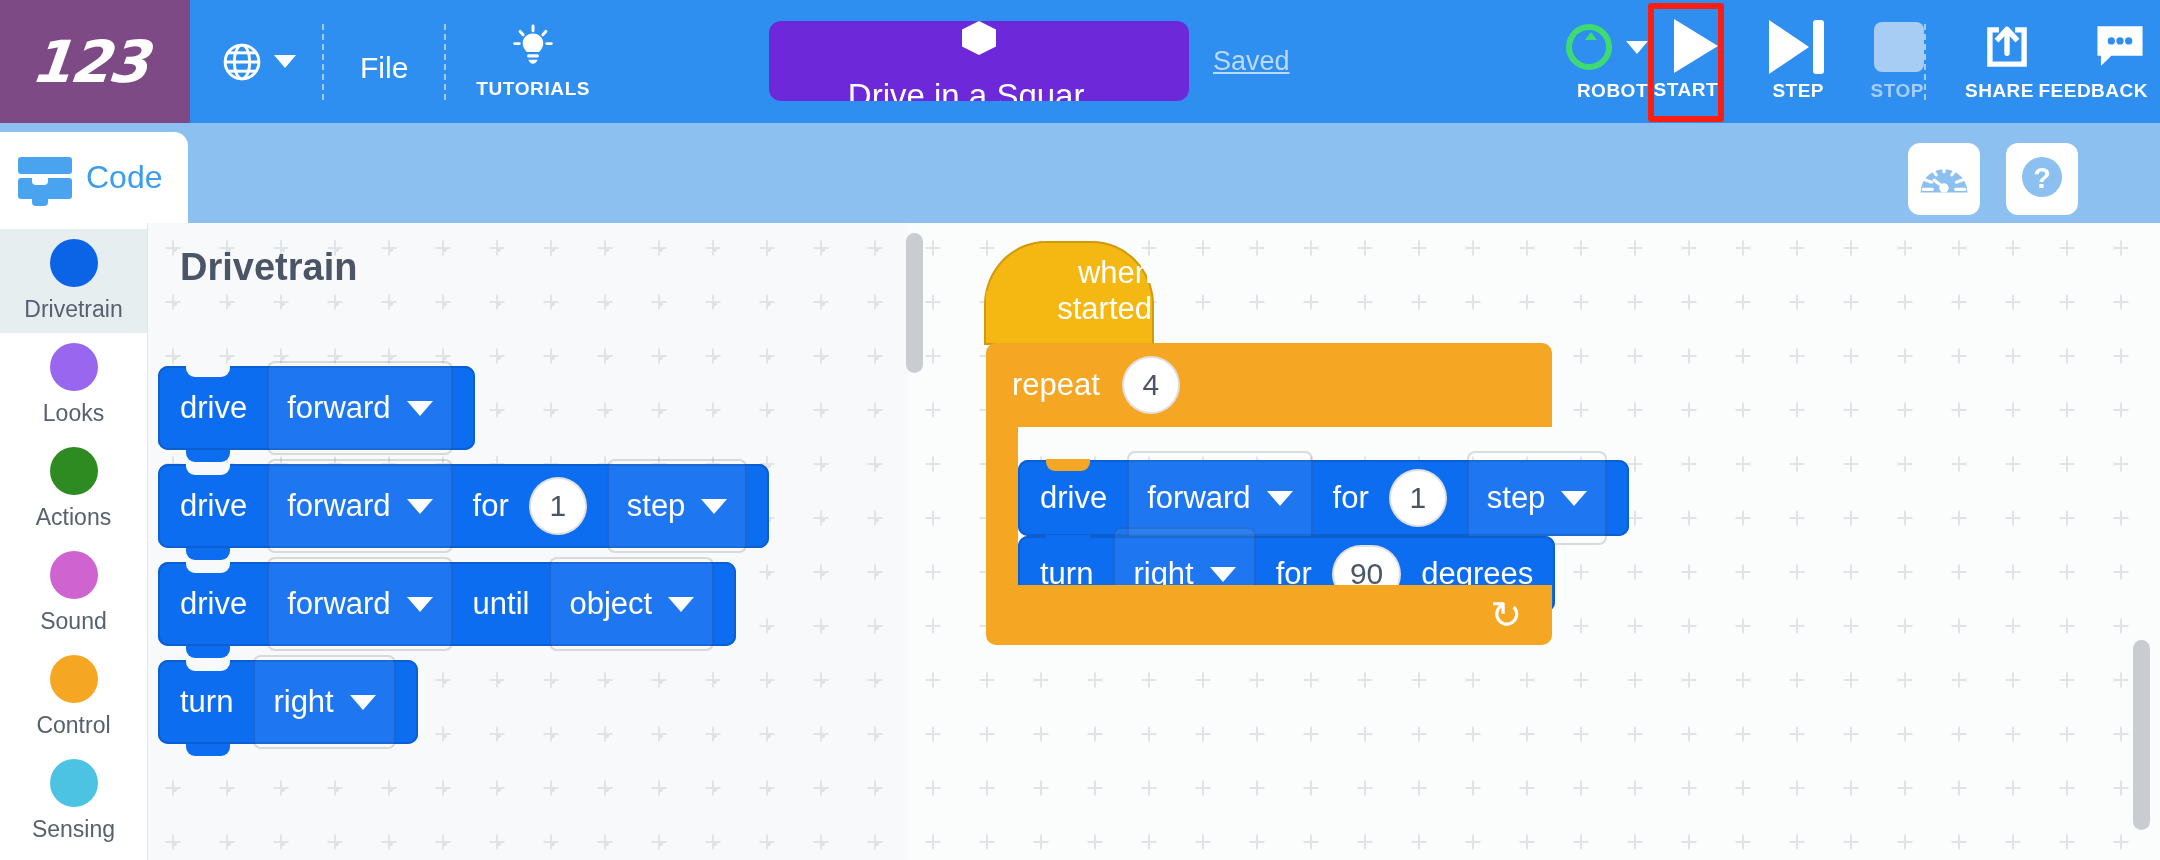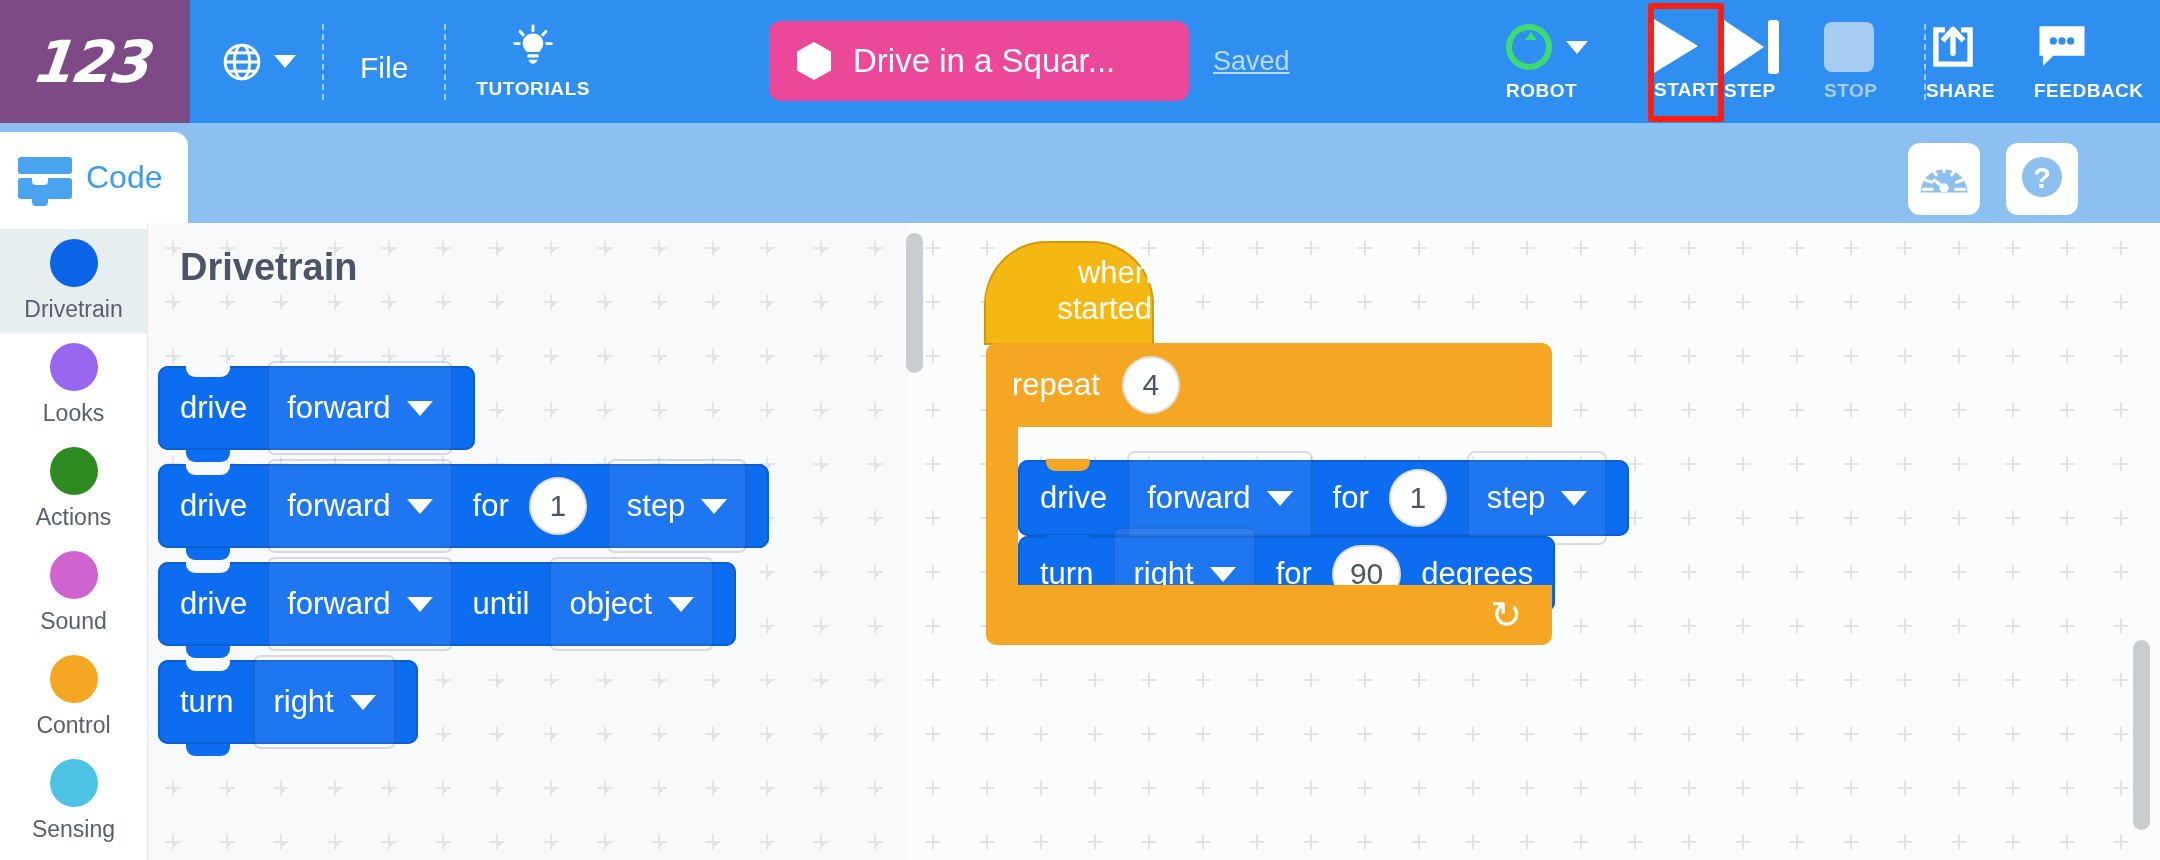--- a/index.html
+++ b/index.html
@@ -49,22 +49,22 @@
   .tutorials-btn {
     display: flex; flex-direction: column; align-items: center; justify-content: center;
     padding: 0 30px; height: 123px; gap: 4px; color: #fff;
   }
   .tutorials-btn .label { font-size: 19px; font-weight: 700; letter-spacing: .6px; }
 
   
   .title-chip {
     position: absolute; left: 769px; top: 21px;
     height: 80px; width: 420px;
-    background: #ec4899; border-radius: 12px;
-    display: flex; align-items: center; gap: 22px; padding: 0 28px;
+    background: #6d28d9; border-radius: 12px;
+    display: flex; align-items: center; gap: 22px; padding: 0 28px; flex-direction: column;
   }
   .hexagon {
     width: 34px; height: 38px; background: #ffffff;
     clip-path: polygon(50% 0%, 100% 25%, 100% 75%, 50% 100%, 0% 75%, 0% 25%);
     flex: 0 0 34px;
   }
   .title-text {
     color: #ffffff; font-size: 33px; white-space: nowrap;
     overflow: hidden; text-overflow: ellipsis;
   }
@@ -72,21 +72,21 @@
     position: absolute; left: 1213px; top: 46px;
     color: #bcd9f7; font-size: 27px; text-decoration: underline;
   }
 
   
   .tb-right {
     position: absolute; right: 0; top: 0; height: 123px;
     display: flex; align-items: center;
   }
   .ctrl {
-    display: flex; flex-direction: column; align-items: flex-start; justify-content: flex-start;
+    display: flex; flex-direction: column; align-items: flex-end; justify-content: flex-start;
     height: 123px; padding-top: 16px; color: #ffffff; position: relative;
   }
   .ctrl .glyph { height: 62px; display: flex; align-items: center; justify-content: center; }
   .ctrl .label { font-size: 19px; font-weight: 700; letter-spacing: .5px; margin-top: 2px; }
   .ctrl.disabled { color: #a8cdf4; }
   .robot-ctrl { width: 142px; }
   .robot-row { display: flex; align-items: center; gap: 14px; }
   .robot-ring {
     width: 46px; height: 46px; border: 6px solid #3ddb72; border-radius: 50%;
     position: relative;

